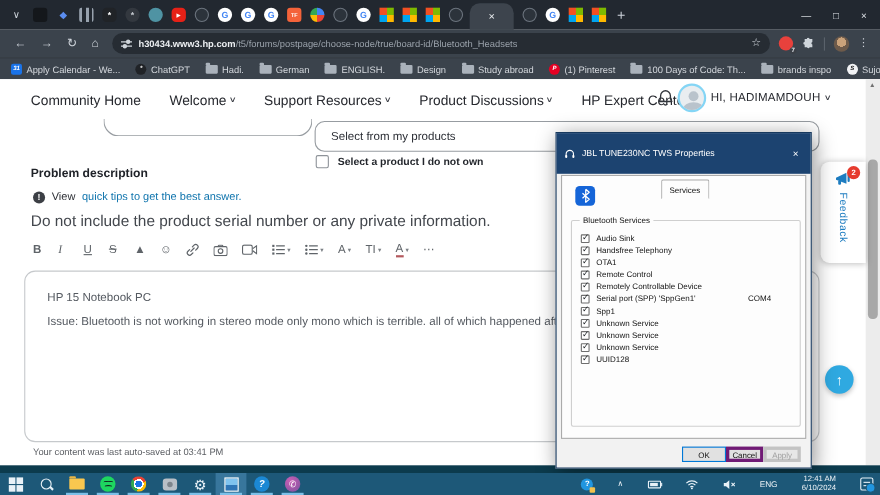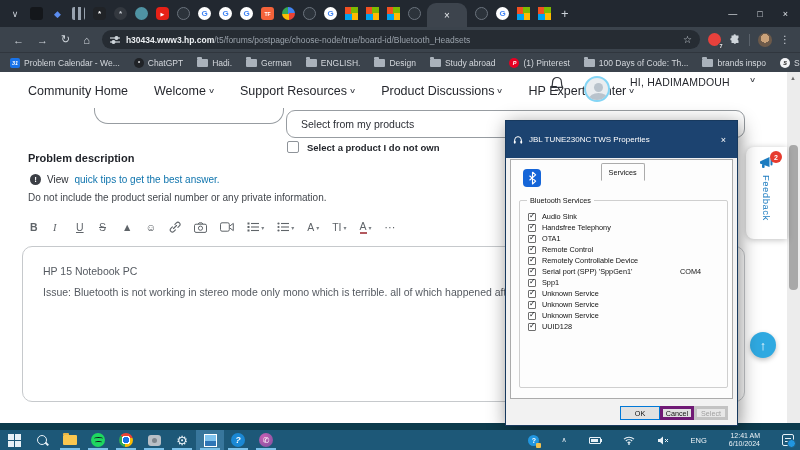--- a/index.html
+++ b/index.html
@@ -50,39 +50,39 @@
   .bi-pin{background:#e60023;border-radius:50%;color:#fff}.bi-pin::before{content:"P"}
   .bi-s{background:#f2f3f5;border-radius:50%;color:#222}.bi-s::before{content:"S"}
   .fold{width:11px;height:8px;background:#aab2bb;border-radius:1px;position:relative;flex:none}
   .fold::before{content:"";position:absolute;top:-2px;left:0;width:4.5px;height:2px;background:#aab2bb;border-radius:1px 1px 0 0}
 
   
   #page{position:absolute;left:0;top:72px;width:800px;height:351px;background:#fff}
   #hpheader{position:absolute;left:0;top:0;width:100%;height:38px;display:flex;align-items:center;gap:26px;padding-left:28px;font-size:12.5px;color:#26282e}
   .navitem{display:flex;align-items:center;gap:3px}
   .chev{font-size:7px;color:#3a3d44;transform:scaleX(1.4)}
-  #hpright{position:absolute;right:45px;top:4px;display:flex;gap:20px}
+  #hpright{position:absolute;right:45px;top:4px;display:flex;align-items:center;gap:4px}
   .hpavatar{width:26px;height:26px;border-radius:50%;border:2px solid #84d5f5;background:#e9edf0;position:relative;overflow:hidden}
   .hpavatar::before{content:"";position:absolute;left:8px;top:5px;width:9px;height:9px;border-radius:50%;background:#b9c3cc}
   .hpavatar::after{content:"";position:absolute;left:3px;top:15px;width:19px;height:12px;border-radius:50%;background:#b9c3cc}
   #greeting{font-size:10.5px;color:#26282e;letter-spacing:.2px}
 
   #subjectbox{position:absolute;left:94px;top:36px;width:190px;height:16px;border:1px solid #979ca1;border-top:none;border-radius:0 0 14px 14px}
   #selectbox{position:absolute;left:286px;top:38px;width:459px;height:28px;border:1px solid #979ca1;border-radius:9px;display:flex;align-items:center;padding:0 14px;font-size:10.5px;color:#2c2f36}
   #selectbox .chev{position:absolute;right:12px;top:9px;font-size:9px}
   #prodchk{position:absolute;left:287px;top:69px;display:flex;align-items:center;gap:8px}
   #prodchk .box{width:12px;height:12px;border:1px solid #8e9399;border-radius:2px}
   #prodchk .lbl{font-size:9.5px;font-weight:bold;color:#23262c}
 
   #probhead{position:absolute;left:28px;top:80px;font-size:11px;font-weight:bold;color:#1f2228}
   #tipline{position:absolute;left:30px;top:102px;display:flex;align-items:center;gap:6px;font-size:10px}
   .info-i{width:11px;height:11px;border-radius:50%;background:#3c3f45;color:#fff;font-size:8px;font-weight:bold;display:flex;align-items:center;justify-content:center}
   #tipline .pre{color:#2c2f35}
   #tipline a{color:#0f74ad;text-decoration:none}
-  #noteline{position:absolute;left:28px;top:120px;font-size:10px;color:#43474d}
+  #noteline{position:absolute;left:28px;top:120px;font-size:14px;color:#43474d}
 
   #etoolbar{position:absolute;left:30px;top:148px;display:flex;align-items:center;gap:13px;color:#5f6469}
   .ticon{font-size:10.5px;min-width:10px;text-align:center;display:flex;align-items:center;gap:2px}
   .t-b{font-weight:bold}.t-i{font-style:italic;font-family:"Liberation Serif",serif}.t-u{text-decoration:underline}.t-s{text-decoration:line-through}
   .t-hl{border-bottom:2px solid #b3595e}
   .car{font-size:6px;color:#7c8186}
   #editor{position:absolute;left:22px;top:174px;width:723px;height:156px;border:1px solid #c6c9cc;border-radius:10px;padding:14px 20px;font-size:10.5px;line-height:21px;color:#555a61}
   #autosave{position:absolute;left:30px;top:334px;font-size:8.5px;color:#5b5e63}
 
   
@@ -225,21 +225,21 @@
       <path fill="#cfd5db" d="M4.5 1.5a1.2 1.2 0 0 1 2.4 0H9.5v2.6a1.2 1.2 0 0 0 0 2.3v2.6H7a1.2 1.2 0 0 1-2.3 0H2.5V6.6a1.2 1.2 0 0 1 0-2.5V1.5z"></path>
     </svg>
   <span class="sep"></span>
   <span class="bavatar"></span>
   <span class="kebab">⋮</span>
 </div>
 
 <div id="bookmarks">
   <span class="bm">
       <i class="bicon bi-cal"></i>
-      <span>Problem Calendar - We...</span>
+      <span>Apply Calendar - We...</span>
     </span>
   <span class="bm">
       <i class="bicon bi-gpt"></i>
       <span>ChatGPT</span>
     </span>
   <span class="bm">
       <i class="fold"></i>
       <span>Hadi.</span>
     </span>
   <span class="bm">
@@ -390,20 +390,21 @@
         <span class="t-hl">A</span>
         <b class="car">▾</b>
       </span>
     <span class="ticon">⋯</span>
   </div>
 
   <div id="editor">
     <div>HP 15 Notebook PC</div>
     <div>Issue: Bluetooth is not working in stereo mode only mono which is terrible. all of which happened after I changed my windows.</div>
   </div>
+  <div id="autosave">Your content was last auto-saved at 03:41 PM</div>
 
   <div id="pscroll">
     <span class="up">▲</span>
     <span class="thumb"></span>
   </div>
   <div id="feedback">
     <svg width="16" height="14" viewBox="0 0 16 14">
         <path d="M1 6.5 10.5 2v10L1 8.5z" fill="#1d7cc0"></path>
         <rect x="11.5" y="3.5" width="2" height="7" rx="1" fill="#1d7cc0"></rect>
         <rect x="3" y="9" width="2.6" height="4" rx="1" fill="#1d7cc0"></rect>
@@ -509,21 +510,21 @@
               <i>✓</i>
             </span>
             <span>UUID128</span>
           </div>
       </div>
     </div>
   </div>
   <div id="dlg-btns">
     <span class="dbtn" id="btn-ok">OK</span>
     <span class="dbtn" id="btn-cancel">Cancel</span>
-    <span class="dbtn" id="btn-apply">Select</span>
+    <span class="dbtn" id="btn-apply">Apply</span>
   </div>
 </div>
 
 <div id="taskbar">
   <span class="tbi">
       <i class="tb-start"></i>
     </span>
   <span class="tbi">
       <i class="tb-search"></i>
     </span>

